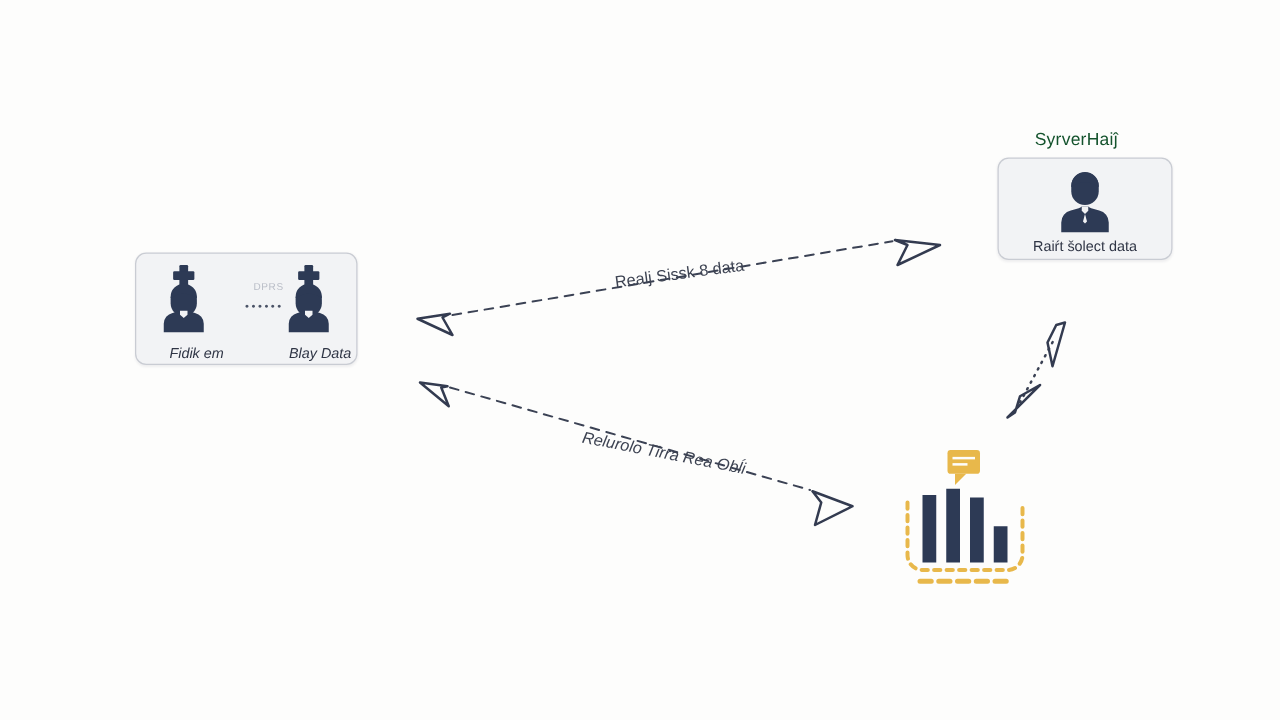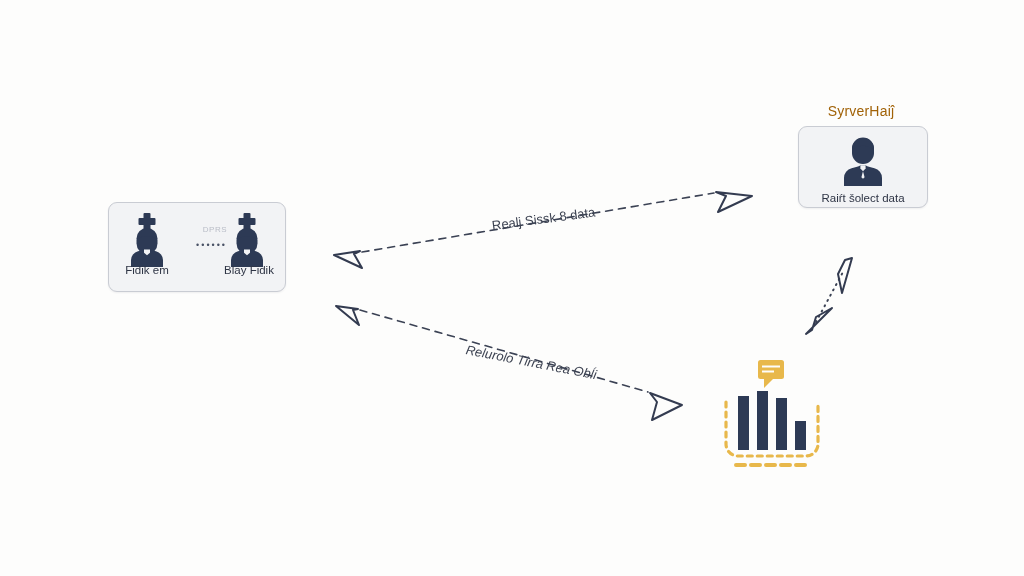--- a/index.html
+++ b/index.html
@@ -28,21 +28,21 @@
     height: 576px;
     pointer-events: none;
   }
 
   
   .node {
     position: absolute;
   }
   .node-title {
     text-align: center;
-    color: #a16207;
+    color: #14532d;
     font-size: 14px;
     letter-spacing: .2px;
     margin-bottom: 7px;
     white-space: nowrap;
   }
   .card {
     background: #f2f3f5;
     border: 1px solid #c9ccd3;
     border-radius: 9px;
     box-shadow: 0 1px 2px rgba(40,48,70,.07);
@@ -64,26 +64,27 @@
   .person {
     position: absolute;
     bottom: 20px;
     width: 56px;
     text-align: center;
   }
   .person.left  { left: 10px; }
   .person.right { right: 10px; }
   .person-label {
     position: absolute;
-    bottom: 15px;
+    bottom: 2px;
     width: 64px;
-    text-align: center;
+    text-align: right;
     font-size: 11.5px;
     color: #2f3545;
     white-space: nowrap;
+    font-style: italic;
   }
   .person-label.left  { left: 6px; }
   .person-label.right { right: 4px; }
   .center-meta {
     position: absolute;
     left: 50%;
     top: 22px;
     transform: translateX(-50%);
     text-align: right;
     width: 60px;
@@ -102,21 +103,21 @@
     color: #4a5266;
   }
 
   
   #server-node {
     left: 798px;
     top: 103px;
     width: 126px;
   }
   #server-card {
-    width: 130px;
+    width: 140px;
     height: 82px;
     position: relative;
   }
   .server-figure {
     position: absolute;
     left: 50%;
     top: 7px;
     transform: translateX(-50%);
   }
   .server-caption {
@@ -202,21 +203,21 @@
       <div class="person right">
         <svg width="56" height="56" viewBox="0 0 56 56">
           <rect x="24.5" y="2" width="7" height="17" fill="#2d3a55" rx="1"></rect>
           <rect x="19.5" y="7" width="17" height="7" fill="#2d3a55" rx="1"></rect>
           <path d="M28 19 a10.5 10.5 0 0 1 10.5 10.5 v3 a10.5 10.5 0 0 1 -21 0 v-3 A10.5 10.5 0 0 1 28 19 Z" fill="#2d3a55"></path>
           <path d="M17.5 28.5 q10.5 -7 21 0 v-1 a10.5 10.5 0 0 0 -21 0 Z" fill="#2d3a55"></path>
           <path d="M12 56 v-7 a9 9 0 0 1 7 -8.7 l4 -1.1 a6 6 0 0 0 2 -1.2 h6 a6 6 0 0 0 2 1.2 l4 1.1 A9 9 0 0 1 44 49 v7 Z" fill="#2d3a55"></path>
           <path d="M25 38.5 h6 v3.2 l-3 2.6 -3 -2.6 Z" fill="#f2f3f5"></path>
         </svg>
       </div>
-      <div class="person-label right">Blay Fidik</div>
+      <div class="person-label right">Blay Data</div>
 
       <div class="center-meta">
         <div class="meta-word">DPRS</div>
         <div class="meta-dots">••••••</div>
       </div>
     </div>
   </div>
 
   <div class="node" id="server-node">
     <div class="node-title">SyrverHaiĵ</div>

